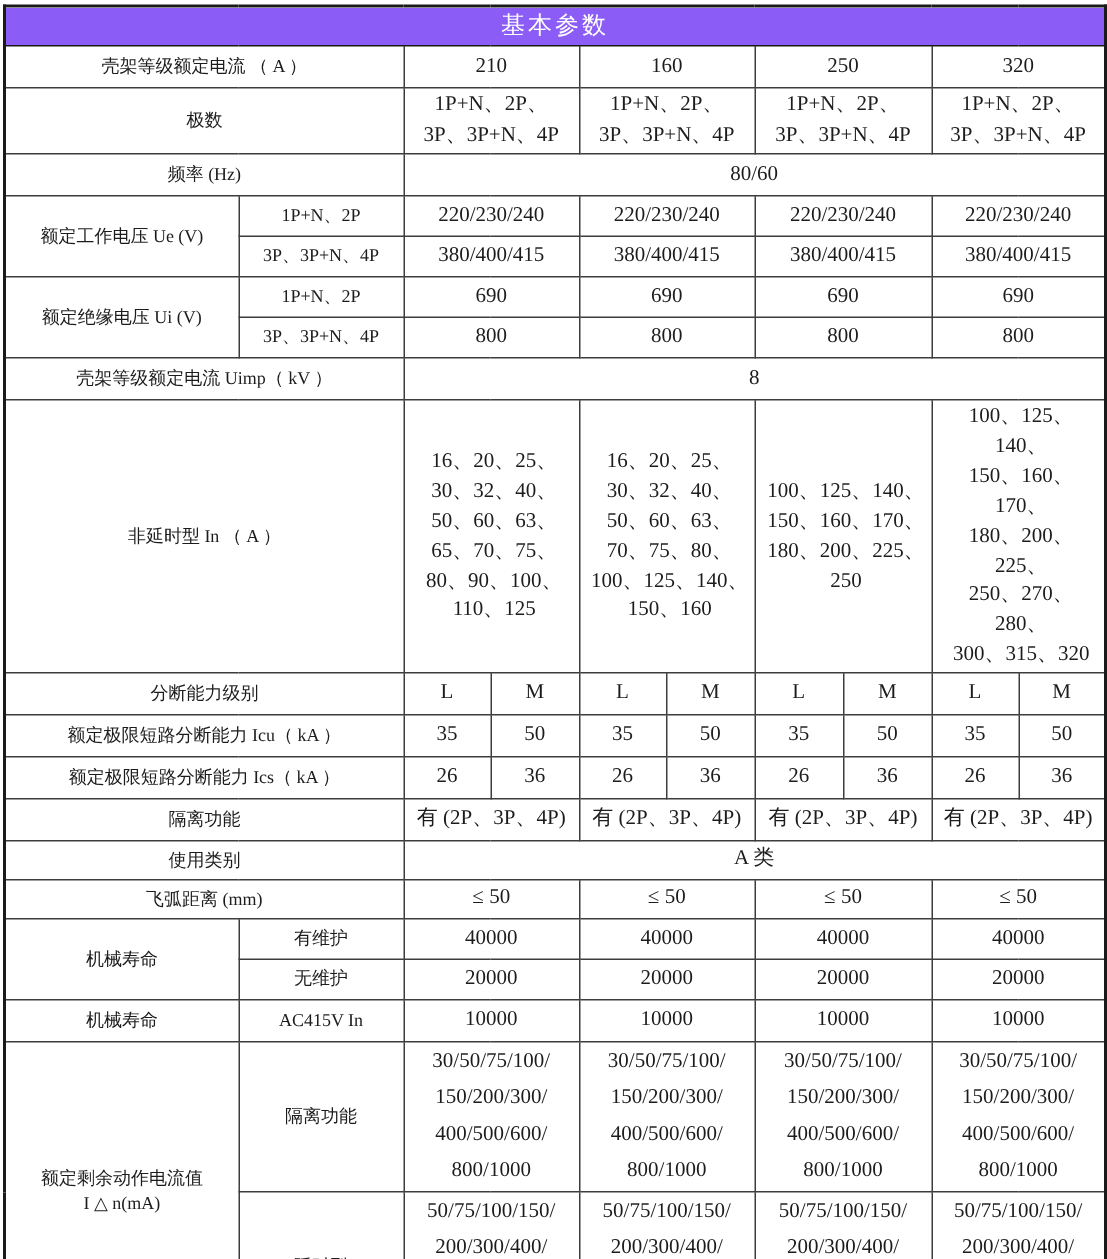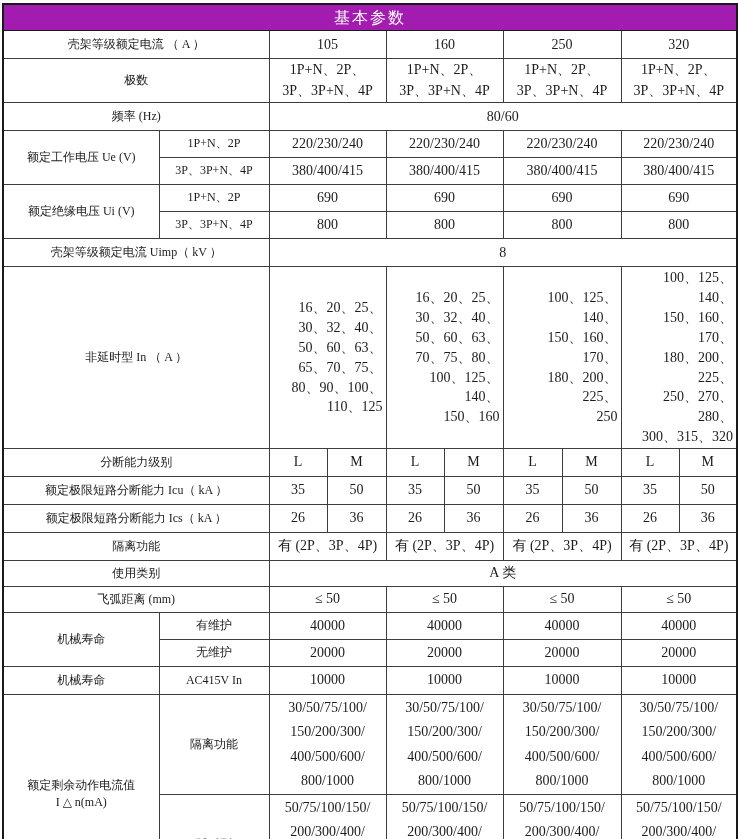--- a/index.html
+++ b/index.html
@@ -11,28 +11,28 @@
     text-align:center;
     vertical-align:middle;
     font-size:14px;
     color:#1c1c1c;
     padding:1px 3px;
     white-space:pre-line;
     line-height:1.45;
     overflow:hidden;
   }
   td.thead{
-    background:#a21caf;
+    background:#8b5cf6;
     color:#ffffff;
     font-size:16px;
     letter-spacing:2px;
     border:1px solid #1a1a1a;
   }
   td.lbl{font-size:12px;}
-  td.list{text-align:right;padding-left:17px;line-height:1.42;}
+  td.list{text-align:center;padding-left:7px;line-height:1.42;}
   td.tall{line-height:1.72;margin-top:40px;}
 </style>
 </head>
 <body>
 
 <div class="sheet">
 <table>
   <colgroup>
     <col style="width:156px">
         <col style="width:110px">
@@ -46,21 +46,21 @@
         <col style="width:58px">
   </colgroup>
 
   <tbody>
         <tr style="height:25px">
     <td colspan="10" class="thead">基本参数</td>
   </tr>
 
   <tr style="height:28px">
     <td colspan="2" class="lbl">壳架等级额定电流 （ A ）</td>
-    <td colspan="2">105</td>
+    <td colspan="2">210</td>
     <td colspan="2">160</td>
     <td colspan="2">250</td>
     <td colspan="2">320</td>
   </tr>
 
   <tr style="height:44px">
     <td colspan="2" class="lbl">极数</td>
     <td colspan="2">1P+N、2P、
 3P、3P+N、4P</td>
     <td colspan="2">1P+N、2P、

